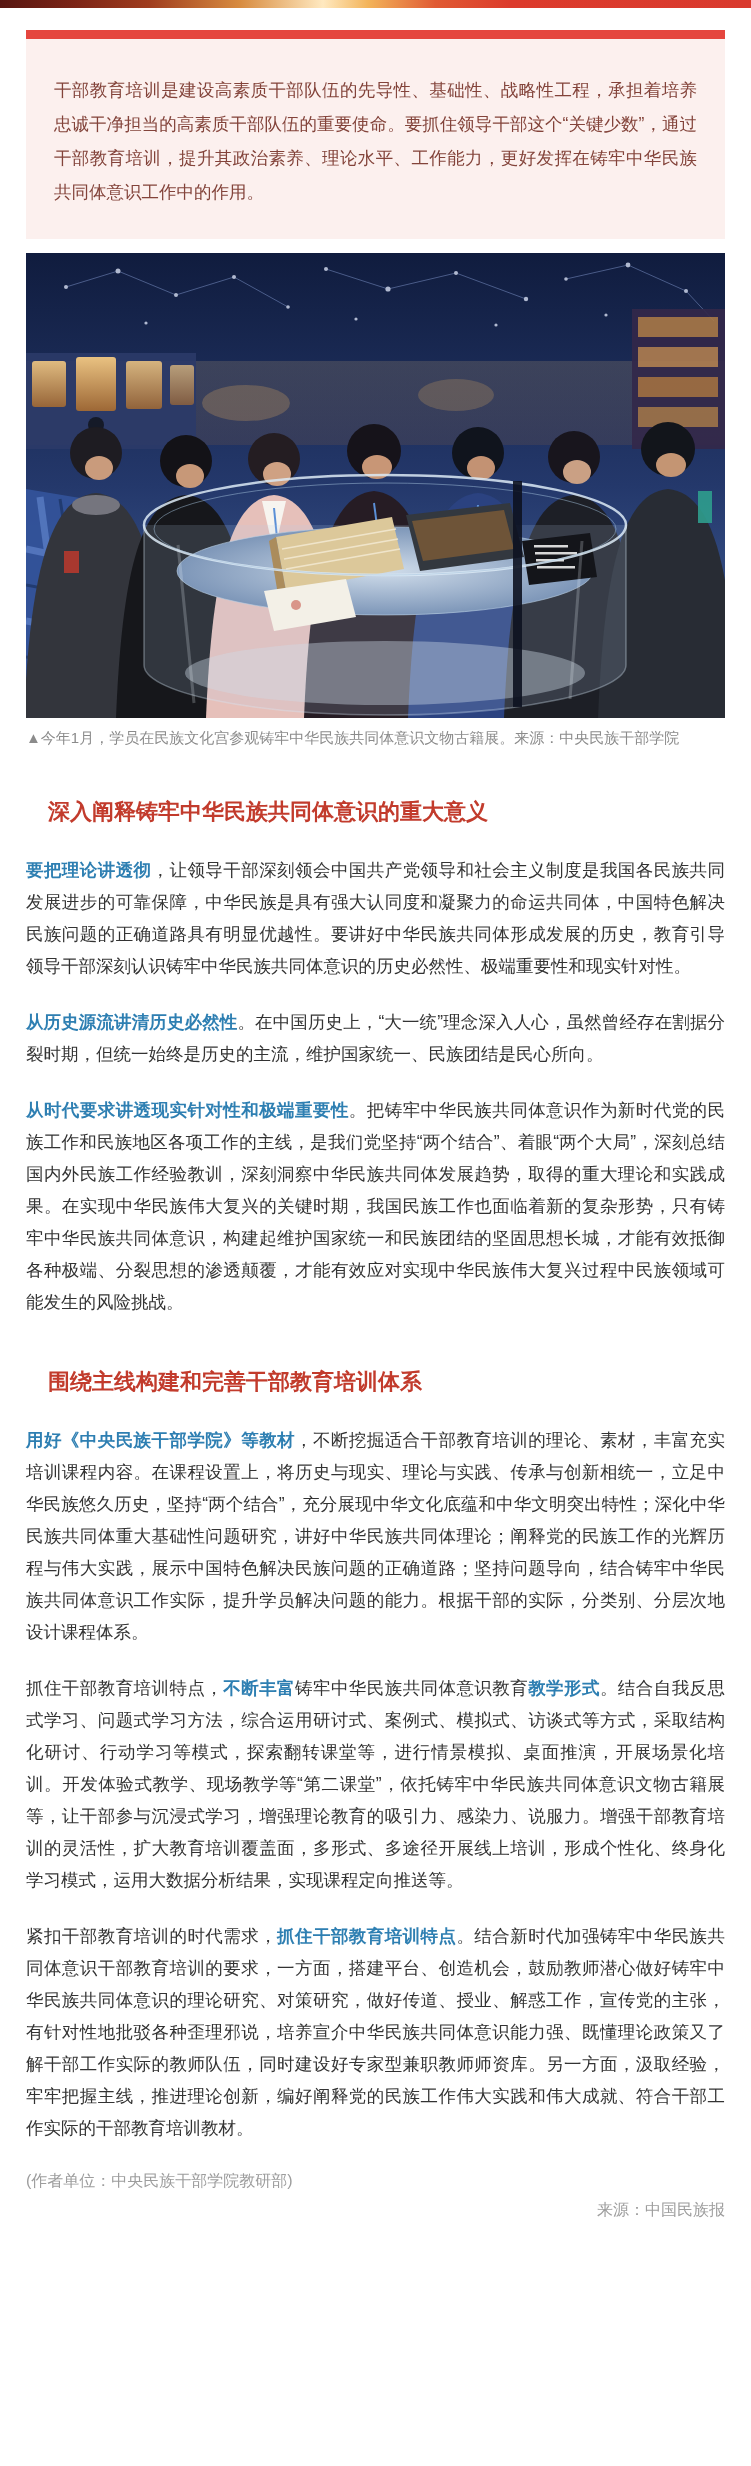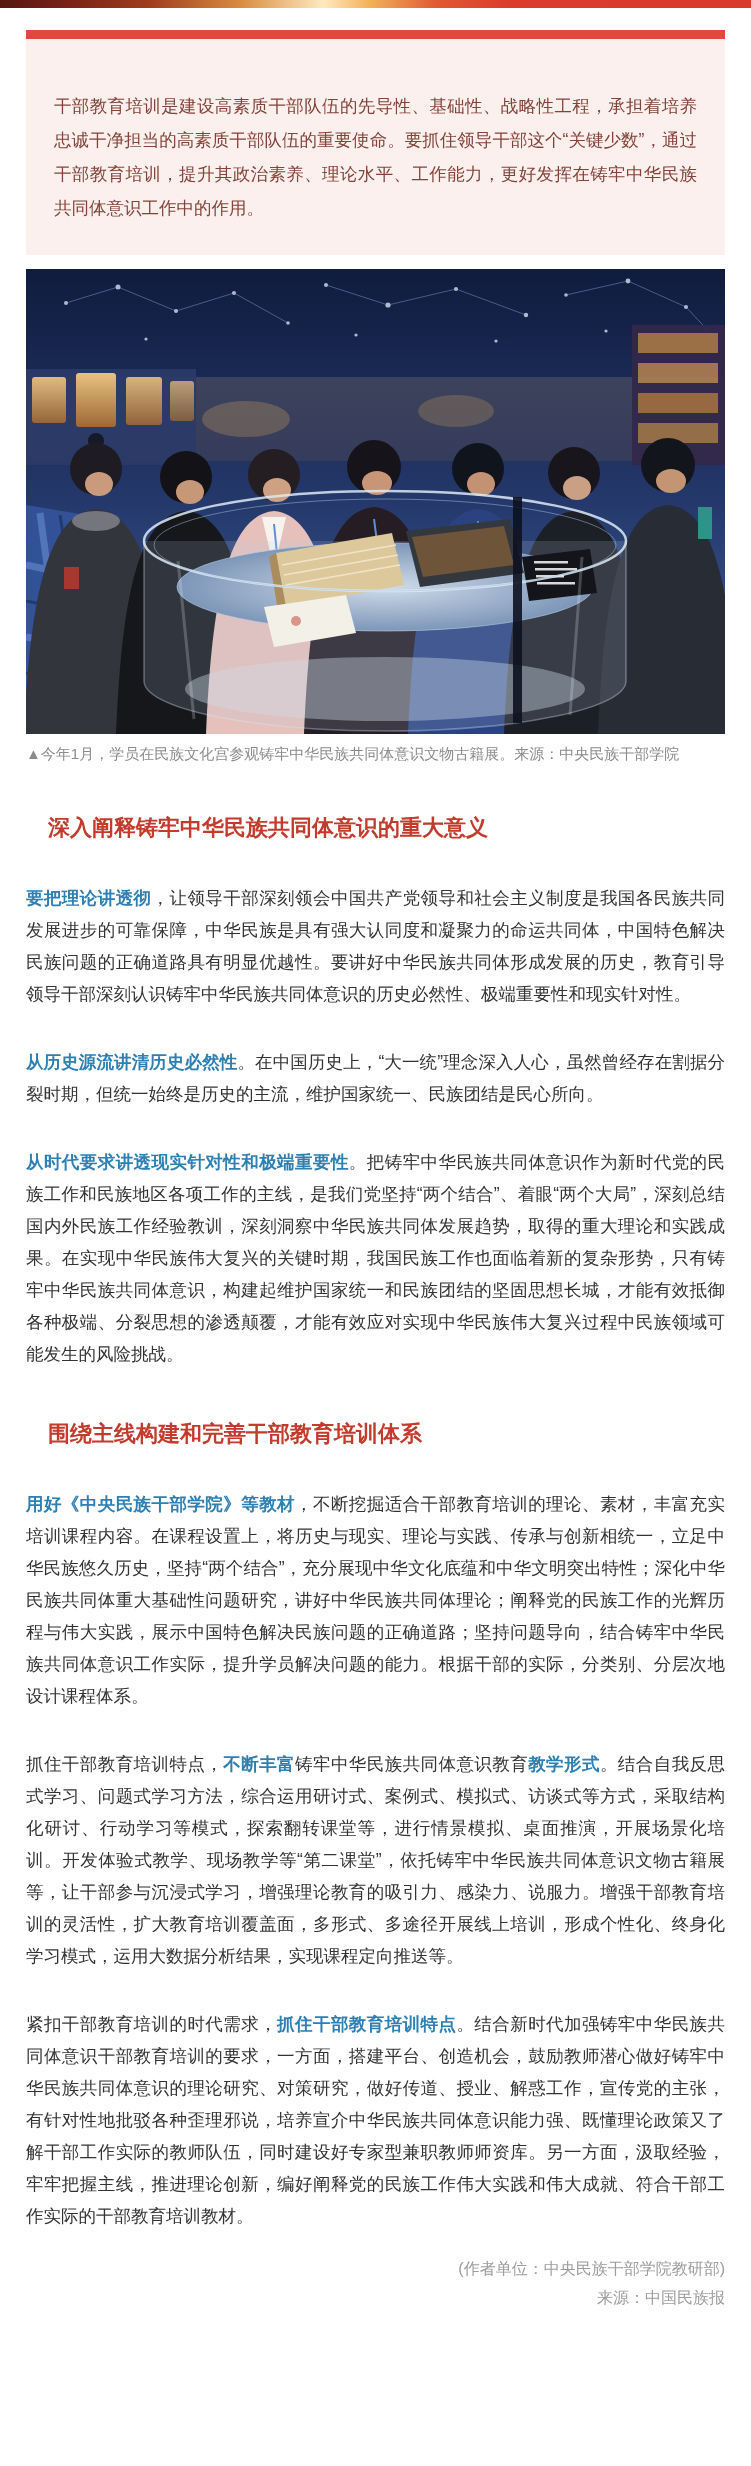--- a/index.html
+++ b/index.html
@@ -20,21 +20,21 @@
     color:var(--body-text);
   }
   .banner-strip{
     height:8px;width:751px;
     background:linear-gradient(90deg,#571611 0%,#7c2416 10%,#a03d1e 20%,#d88c40 32%,#ffe9c0 43%,#f3b45a 49%,#e05a33 58%,#dc3b2c 68%,#d93a2e 100%);
   }
   .quote-box{
     margin:22px 26px 0;
     border-top:9px solid var(--quote-border);
     background:var(--quote-bg);
-    padding:50px 28px 30px;
+    padding:34px 28px 30px;
   }
   .quote-text{
     margin:0;color:var(--quote-text);
     font-size:17.5px;line-height:34px;text-align:justify;
   }
   figure.photo-figure{margin:14px 26px 0;}
   .photo-wrap{width:699px;height:465px;display:block;}
   .caption{
     margin:10px 0 17px;color:var(--caption-gray);
     font-size:15px;line-height:20px;
@@ -44,28 +44,28 @@
     margin:46px 26px 0;padding:0;
   }
   .heading-bar{
     width:8px;background:var(--heading-bar-red);
     margin-right:14px;flex:0 0 auto;
   }
   .heading-text{
     color:var(--heading-red);font-size:22px;font-weight:bold;line-height:36px;
   }
   .para{
-    margin:36px 26px 0;font-size:17.5px;line-height:32px;
+    margin:24px 26px 0;font-size:17.5px;line-height:32px;
     text-align:justify;color:var(--body-text);
   }
   .para .lead{color:var(--accent-blue);font-weight:bold;}
   .para .body-text{color:var(--body-text);}
   .footer-author{
     margin:26px 26px 0;color:var(--footer-gray);
-    font-size:16px;line-height:21px;text-align:right;
+    font-size:16px;line-height:21px;
   }
   .footer-source{
     margin:8px 26px 0;color:var(--footer-gray);
     font-size:16px;line-height:21px;text-align:right;
   }
 </style>
 </head>
 <body>
 
 <div class="page">

